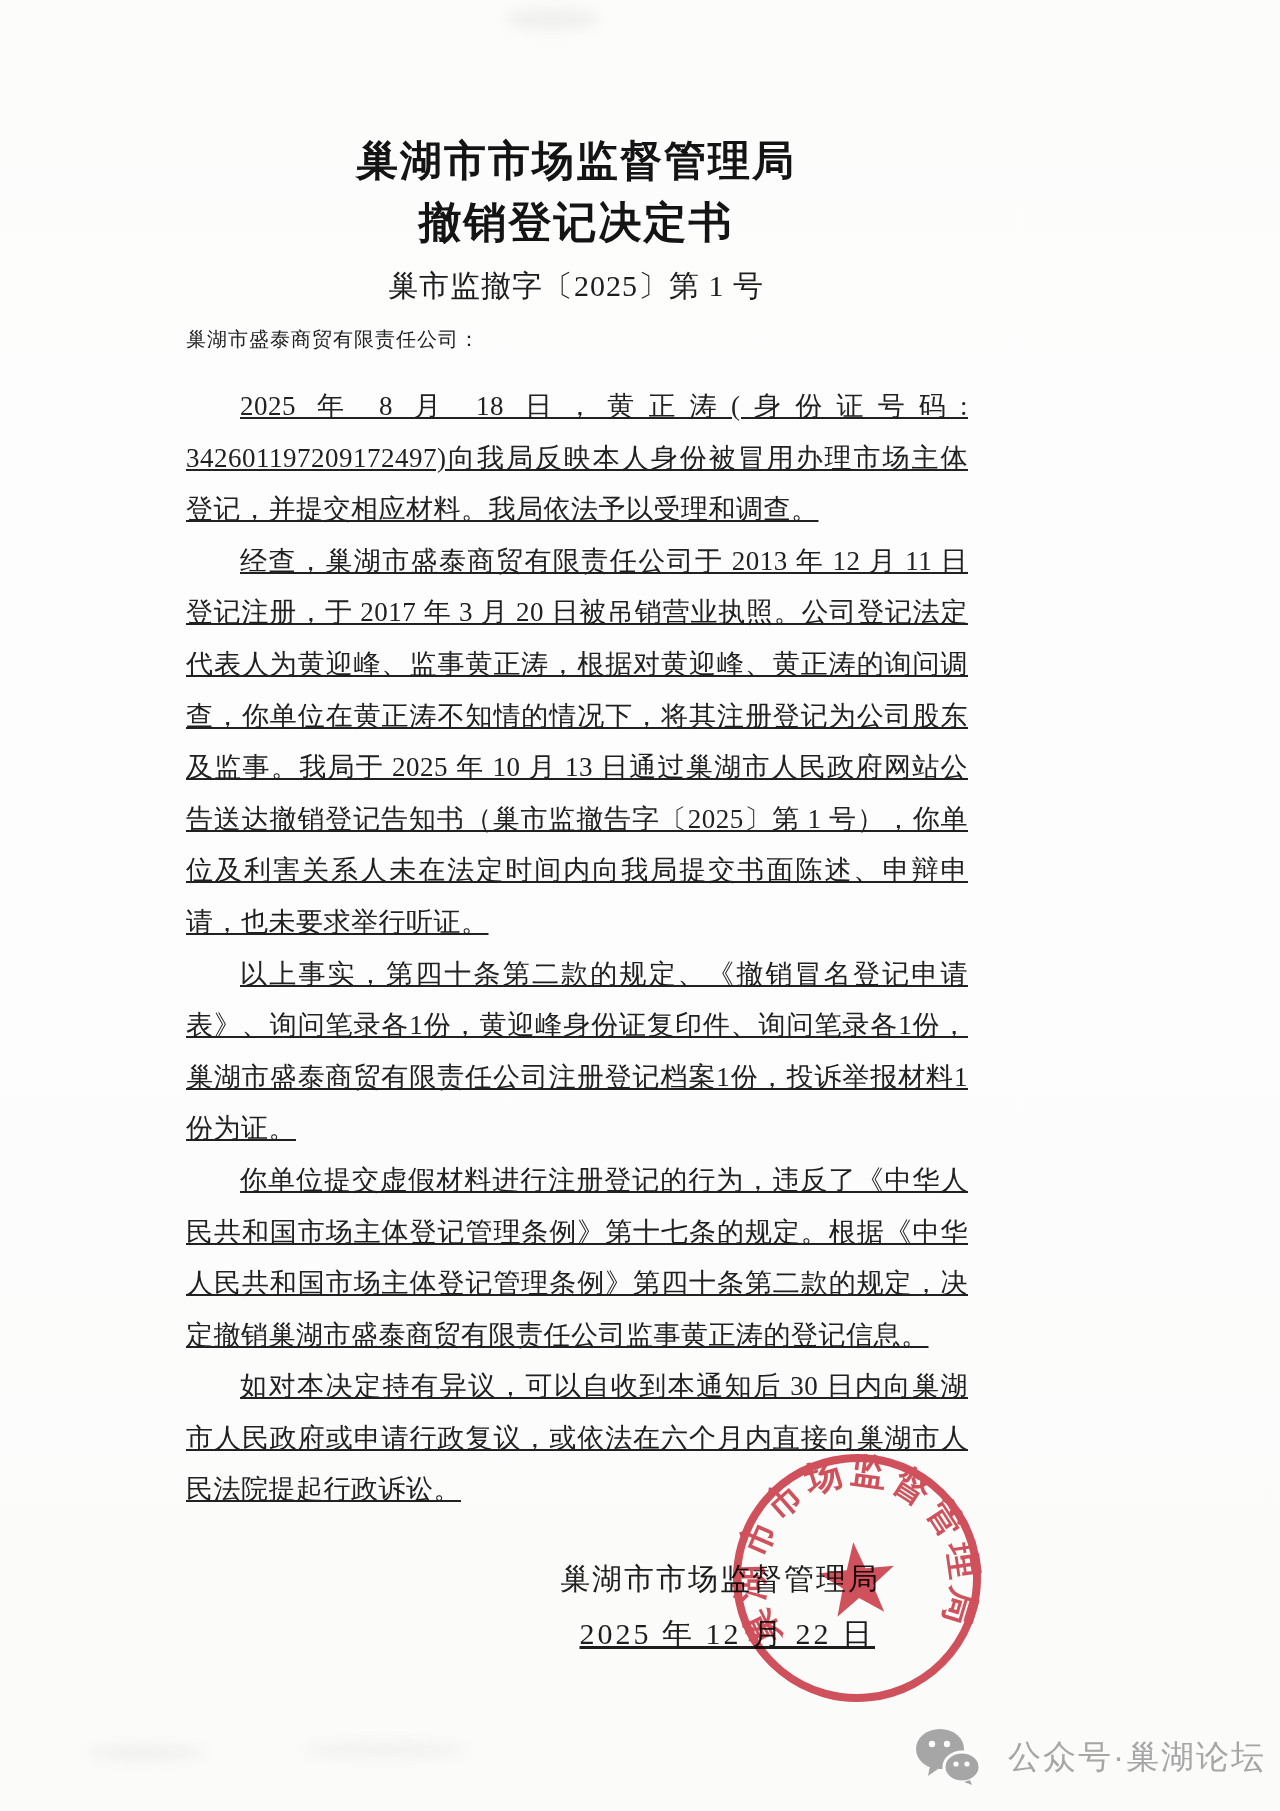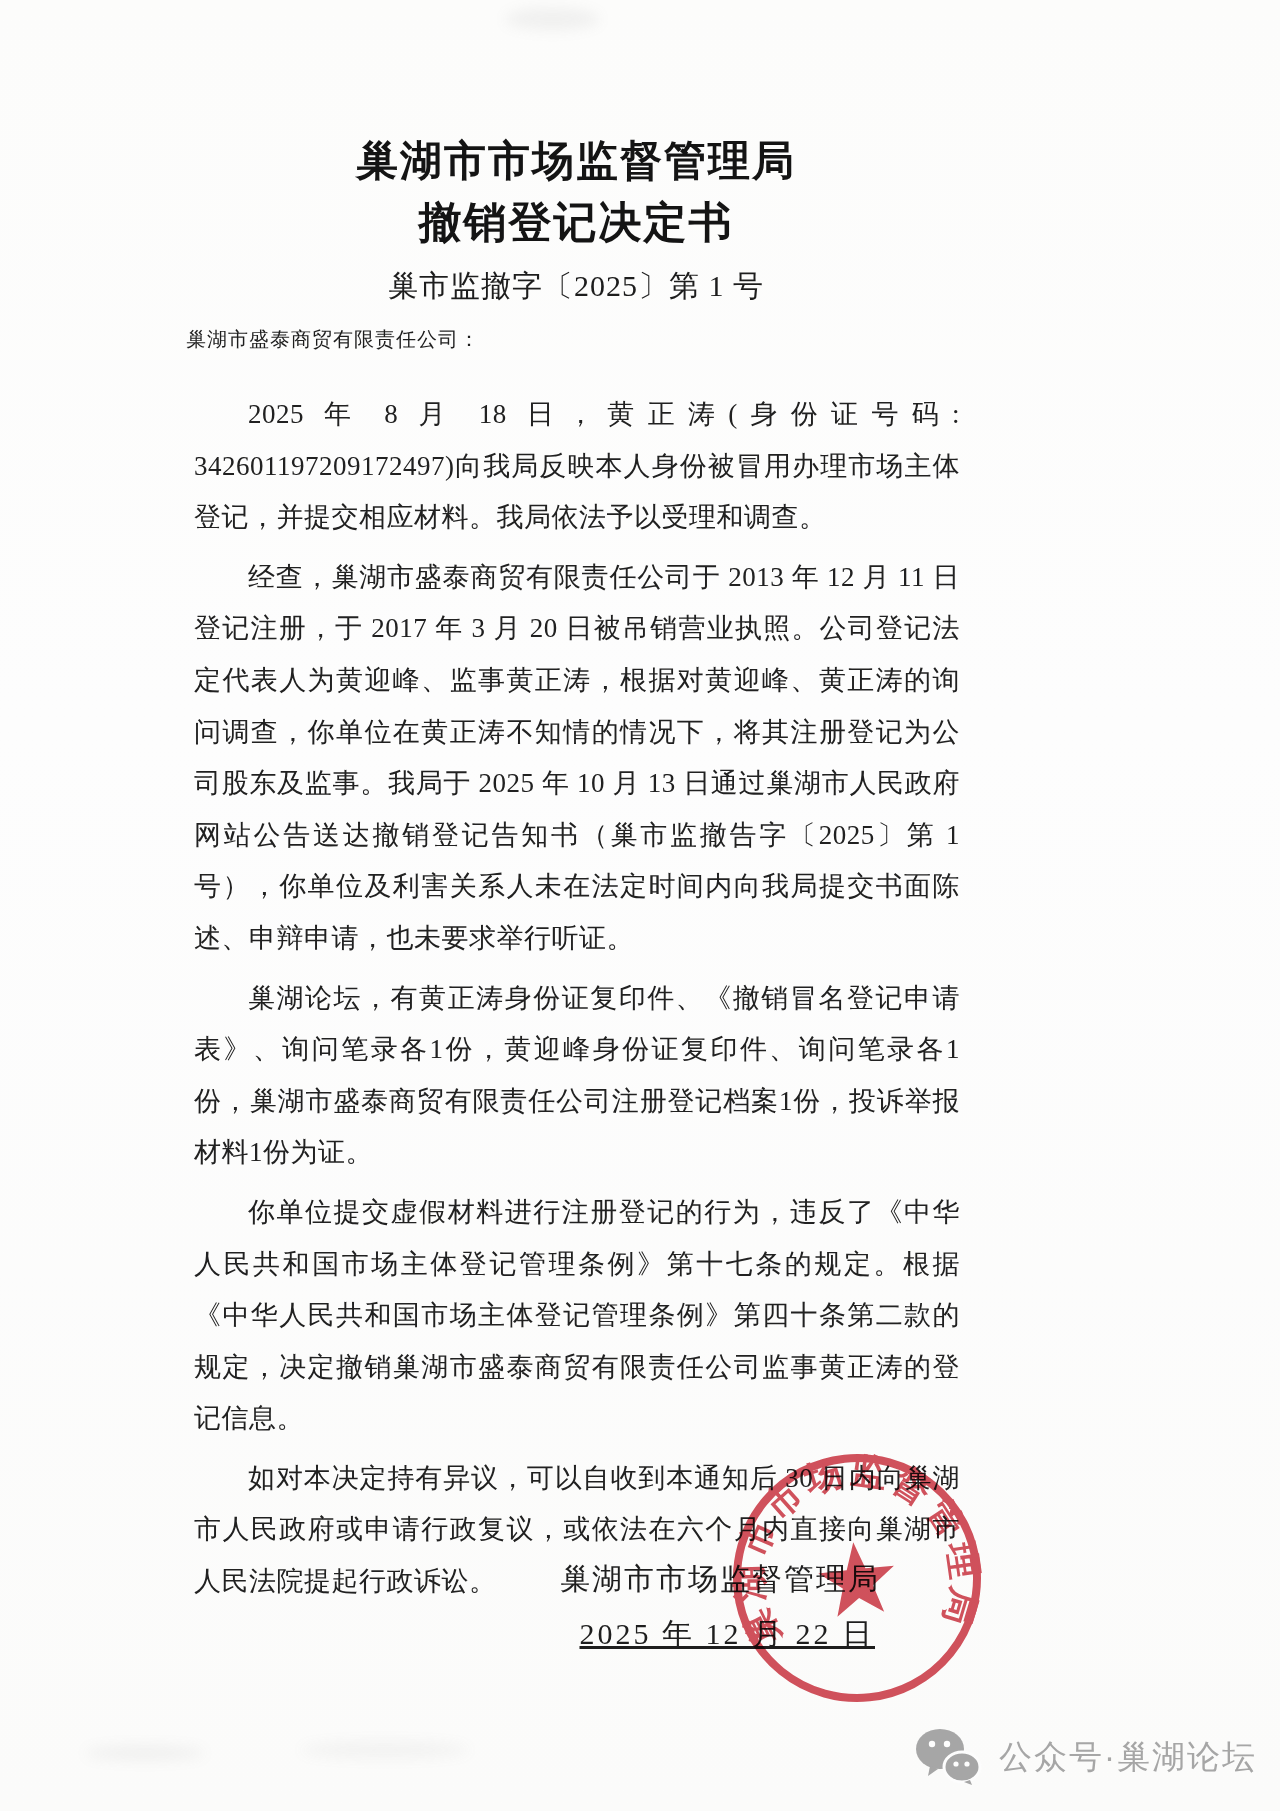--- a/index.html
+++ b/index.html
@@ -31,35 +31,35 @@
   .addressee{
     position:absolute;left:186px;top:327px;font-size:20px;color:#1d1d1d;line-height:1.2;
     letter-spacing:1px;
   }
   .doc-body{
     position:absolute;left:186px;top:381px;width:782px;
     font-size:27px;color:#212121;line-height:51.6px;
     text-align:justify;text-justify:inter-ideograph;
     letter-spacing:0.5px;
   }
-  .doc-body p{margin:8px;text-indent:2em;}
+  .doc-body p{margin:0;text-indent:2em;text-decoration:underline;}
   .signature{
     position:absolute;left:185px;top:1561px;width:695px;text-align:right;
     font-size:30px;color:#1e1e1e;line-height:1.2;letter-spacing:2px;
   }
   .issue-date{
     position:absolute;left:185px;top:1616px;width:690px;text-align:right;
     font-size:30px;color:#1e1e1e;line-height:1.2;letter-spacing:3px;text-decoration:underline;
   }
   .seal{
     position:absolute;left:727px;top:1448px;width:260px;height:260px;
     opacity:.88;mix-blend-mode:multiply;transform:rotate(-6deg);
   }
   .footer{
-    position:absolute;left:914px;top:1728px;display:flex;align-items:center;gap:17px;
+    position:absolute;left:914px;top:1728px;display:flex;align-items:center;gap:26px;
   }
   .footer .label{
     font-size:33px;color:#a6a6a6;letter-spacing:2px;white-space:nowrap;
     font-family:"Liberation Sans","DejaVu Sans",sans-serif;
   }
   .wechat{width:68px;height:58px;}
 </style>
 </head>
 <body>
 
@@ -72,21 +72,21 @@
   <div class="title l1">巢湖市市场监督管理局</div>
   <div class="title l2">撤销登记决定书</div>
 
   <div class="doc-number">巢市监撤字〔2025〕第 1 号</div>
 
   <div class="addressee">巢湖市盛泰商贸有限责任公司：</div>
 
   <div class="doc-body">
       <p>2025 年 8 月 18 日，黄正涛(身份证号码: 342601197209172497)向我局反映本人身份被冒用办理市场主体登记，并提交相应材料。我局依法予以受理和调查。</p>
       <p>经查，巢湖市盛泰商贸有限责任公司于 2013 年 12 月 11 日登记注册，于 2017 年 3 月 20 日被吊销营业执照。公司登记法定代表人为黄迎峰、监事黄正涛，根据对黄迎峰、黄正涛的询问调查，你单位在黄正涛不知情的情况下，将其注册登记为公司股东及监事。我局于 2025 年 10 月 13 日通过巢湖市人民政府网站公告送达撤销登记告知书（巢市监撤告字〔2025〕第 1 号），你单位及利害关系人未在法定时间内向我局提交书面陈述、申辩申请，也未要求举行听证。</p>
-      <p>巢湖论坛，有黄正涛身份证复印件、《撤销冒名登记申请表》、询问笔录各1份，黄迎峰身份证复印件、询问笔录各1份，巢湖市盛泰商贸有限责任公司注册登记档案1份，投诉举报材料1份为证。</p>
+      <p>以上事实，第四十条第二款的规定、《撤销冒名登记申请表》、询问笔录各1份，黄迎峰身份证复印件、询问笔录各1份，巢湖市盛泰商贸有限责任公司注册登记档案1份，投诉举报材料1份为证。</p>
       <p>你单位提交虚假材料进行注册登记的行为，违反了《中华人民共和国市场主体登记管理条例》第十七条的规定。根据《中华人民共和国市场主体登记管理条例》第四十条第二款的规定，决定撤销巢湖市盛泰商贸有限责任公司监事黄正涛的登记信息。</p>
       <p>如对本决定持有异议，可以自收到本通知后 30 日内向巢湖市人民政府或申请行政复议，或依法在六个月内直接向巢湖市人民法院提起行政诉讼。</p>
     </div>
 
   <div class="signature">巢湖市市场监督管理局</div>
   <div class="issue-date">2025 年 12 月 22 日</div>
 
   <svg class="seal" viewBox="0 0 260 260">
     <circle cx="130" cy="130" r="120" fill="none" stroke="#cd3a46" stroke-width="8"></circle>
     <polygon fill="#cd3a46" points="130,94 139.4,121.1 168,121.6 145.2,138.9 153.5,166.4 130,150 106.5,166.4 114.8,138.9 92,121.6 120.6,121.1"></polygon>

